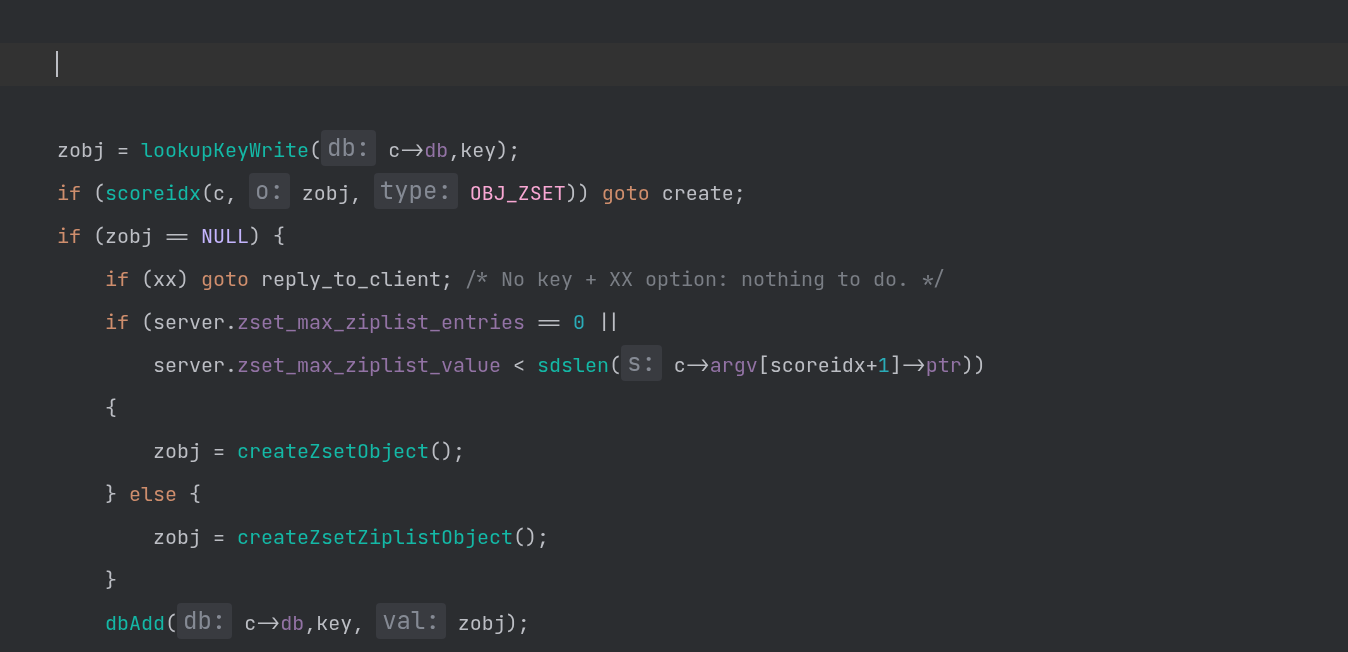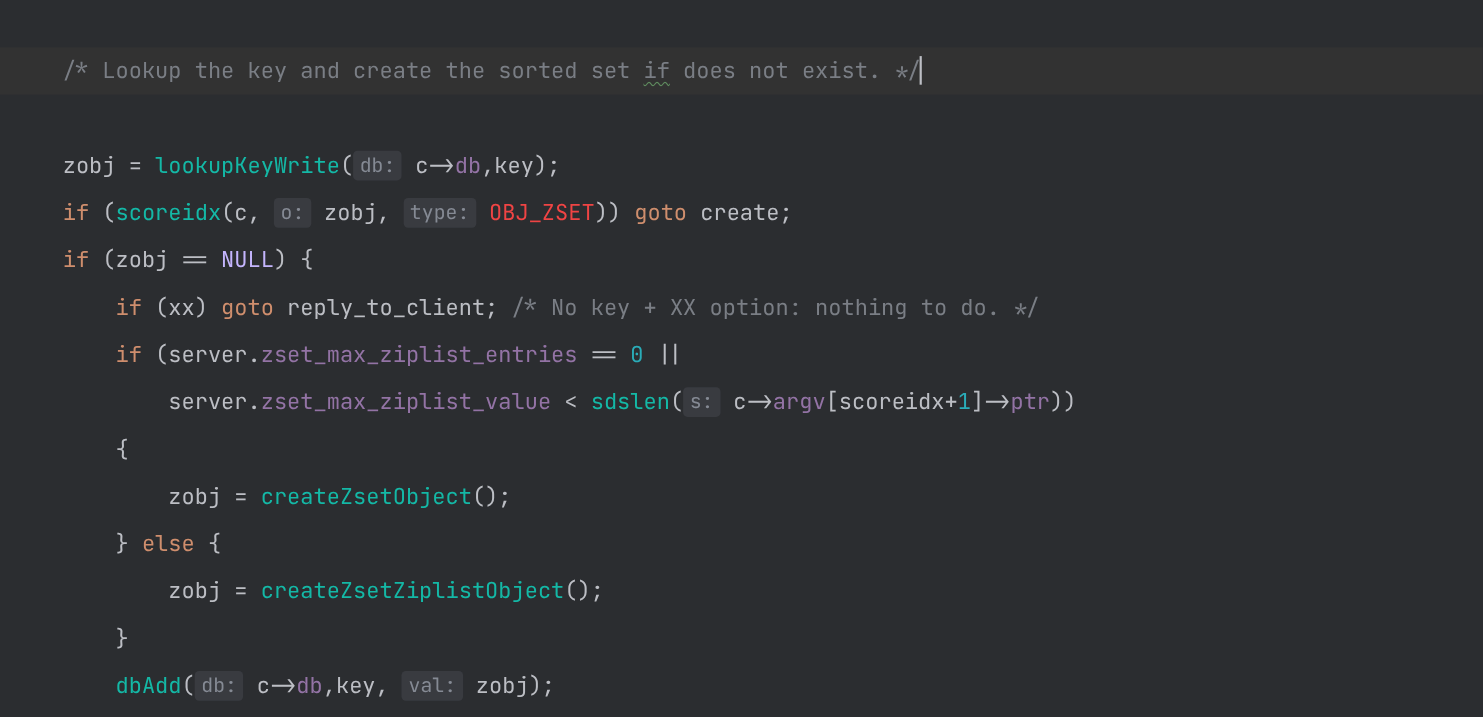--- a/index.html
+++ b/index.html
@@ -26,50 +26,50 @@
     background: #323232;
     display: block;
     margin-left: -57px;
     padding-left: 57px;
     position: relative;
   }
   .comment { color: #7a7e85; }
   .keyword { color: #cf8e6d; }
   .func { color: #14b8a6; }
   .olive { color: #c4b5fd; }
-  .constant { color: #ef4444; }
+  .constant { color: #f9a8d4; }
   .number { color: #2aacb8; }
   .member { color: #9373a5; }
   .hint-box {
     background: #393b40;
     color: #858a94;
     border-radius: 4px;
     padding: 1px 6px 1px 6px;
-    font-size: 18px;
+    font-size: 24px;
     display: inline-block;
     line-height: 1.4;
     vertical-align: 1px;
   }
   .cursor {
     border-left: 2px solid #bcbec4;
     margin-left: -1px;
   }
   .warn-underline {
     text-decoration-line: underline;
     text-decoration-style: wavy;
     text-decoration-color: #5e8b5e;
     text-decoration-thickness: 1px;
     text-underline-offset: 3px;
   }
 </style>
 </head>
 <body>
 
 <div class="editor">
-<span class="highlight-line"><span class="comment"><span>/* Lookup the key and create the sorted set </span><span class="warn-underline">if</span><span> does not exist. */</span></span><span class="cursor"></span></span>
+<span class="highlight-line"><span class="cursor"></span></span>
 <span><span>zobj</span><span> = </span><span class="func">lookupKeyWrite</span><span>(</span><span class="hint-box">db:</span><span> </span><span>c</span><span>-&gt;</span><span class="member">db</span><span>,</span><span>key</span><span>)</span><span>;</span></span>
 <span><span class="keyword">if</span> <span>(</span><span class="func">scoreidx</span><span>(</span><span>c</span><span>,</span> <span class="hint-box">o:</span><span> </span><span>zobj</span><span>,</span> <span class="hint-box">type:</span><span> </span><span class="constant">OBJ_ZSET</span><span>)</span><span>)</span> <span class="keyword">goto</span> <span>create</span><span>;</span></span>
 <span><span class="keyword">if</span> <span>(</span><span>zobj</span><span> == </span><span class="olive">NULL</span><span>)</span> <span>{</span></span>
 <span><span>    </span><span class="keyword">if</span> <span>(</span><span>xx</span><span>)</span> <span class="keyword">goto</span> <span>reply_to_client</span><span>;</span> <span class="comment">/* No key + XX option: nothing to do. */</span></span>
 <span><span>    </span><span class="keyword">if</span> <span>(</span><span>server</span><span>.</span><span class="member">zset_max_ziplist_entries</span><span> == </span><span class="number">0</span><span> ||</span></span>
 <span><span>        </span><span>server</span><span>.</span><span class="member">zset_max_ziplist_value</span><span> &lt; </span><span class="func">sdslen</span><span>(</span><span class="hint-box">s:</span><span> </span><span>c</span><span>-&gt;</span><span class="member">argv</span><span>[</span><span>scoreidx</span><span>+</span><span class="number">1</span><span>]</span><span>-&gt;</span><span class="member">ptr</span><span>)</span><span>)</span></span>
 <span><span>    </span><span>{</span></span>
 <span><span>        </span><span>zobj</span><span> = </span><span class="func">createZsetObject</span><span>(</span><span>)</span><span>;</span></span>
 <span><span>    </span><span>}</span> <span class="keyword">else</span> <span>{</span></span>
 <span><span>        </span><span>zobj</span><span> = </span><span class="func">createZsetZiplistObject</span><span>(</span><span>)</span><span>;</span></span>

